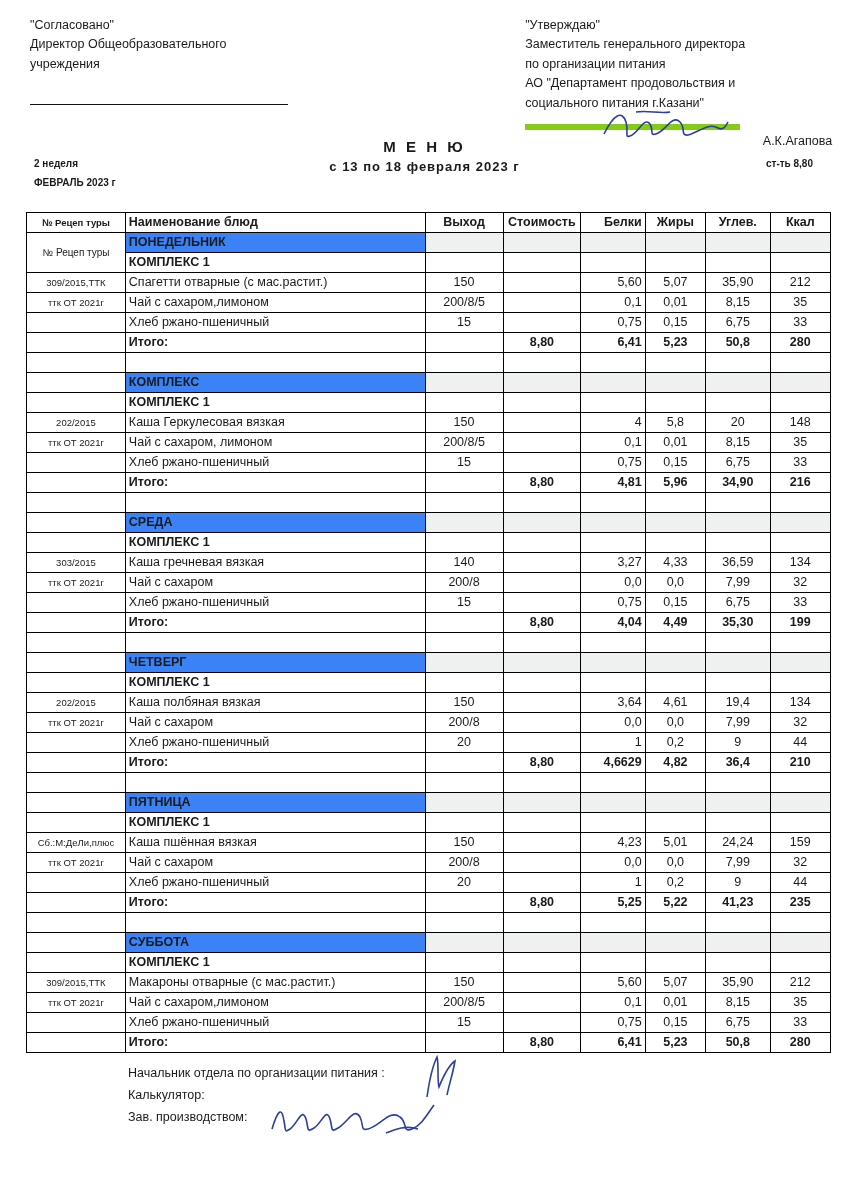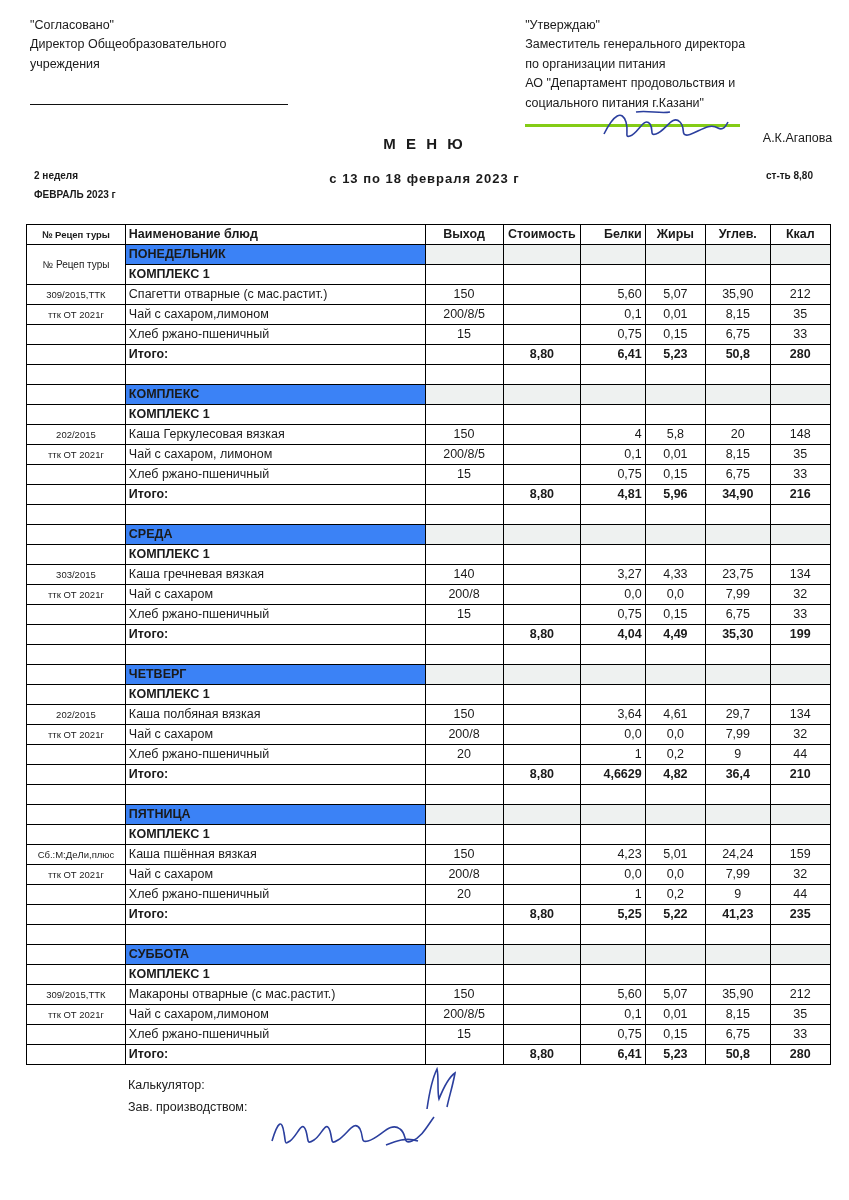--- a/index.html
+++ b/index.html
@@ -25,21 +25,21 @@
   .head-left { width: 300px; padding-left: 8px; }
   .head-right { width: 330px; margin-left: 228px; }
   .head-left .sig-line {
     margin-top: 30px;
     border-top: 1px solid #111;
     width: 258px;
     height: 0;
   }
   .head-right .sig-line {
     margin-top: 11px;
-    border-top: 3px solid #84cc16;
+    border-top: 6px solid #84cc16;
     width: 215px;
     height: 0;
     position: relative;
   }
   .sig-name {
     position: absolute;
     right: -92px;
     top: 2px;
     font-size: 12.5px;
     white-space: nowrap;
@@ -50,21 +50,21 @@
     top: 108px;
     width: 130px;
     height: 34px;
     pointer-events: none;
   }
 
   
   .title-wrap { text-align: center; margin-top: 8px; }
   .t-menu { font-size: 15px; font-weight: bold; letter-spacing: 3px; }
   .t-sub { font-size: 13.5px; font-weight: bold; margin-top: 4px; }
-  .t-date { font-size: 13px; font-weight: bold; margin-top: 19px; letter-spacing: 1px; }
+  .t-date { font-size: 13px; font-weight: bold; margin-top: 4px; letter-spacing: 1px; }
 
   .meta-row {
     position: relative;
     margin-top: 2px;
     height: 36px;
     font-size: 10px;
     font-weight: bold;
   }
   .meta-week { position:absolute; left: 12px; top: -18px; }
   .meta-month { position:absolute; left: 12px; top: 1px; }
@@ -333,21 +333,21 @@
           <td class="c-carb"></td>
           <td class="c-kcal"></td>
         </tr>
         <tr>
           <td class="c-rec">303/2015</td>
           <td class="c-name">Каша гречневая вязкая</td>
           <td class="c-out">140</td>
           <td class="c-cost"></td>
           <td class="c-prot">3,27</td>
           <td class="c-fat">4,33</td>
-          <td class="c-carb">23,75</td>
+          <td class="c-carb">36,59</td>
           <td class="c-kcal">134</td>
         </tr>
         <tr>
           <td class="c-rec">ттк ОТ 2021г</td>
           <td class="c-name">Чай с сахаром</td>
           <td class="c-out">200/8</td>
           <td class="c-cost"></td>
           <td class="c-prot">0,0</td>
           <td class="c-fat">0,0</td>
           <td class="c-carb">7,99</td>
@@ -403,21 +403,21 @@
           <td class="c-carb"></td>
           <td class="c-kcal"></td>
         </tr>
         <tr>
           <td class="c-rec">202/2015</td>
           <td class="c-name">Каша  полбяная вязкая</td>
           <td class="c-out">150</td>
           <td class="c-cost"></td>
           <td class="c-prot">3,64</td>
           <td class="c-fat">4,61</td>
-          <td class="c-carb">29,7</td>
+          <td class="c-carb">19,4</td>
           <td class="c-kcal">134</td>
         </tr>
         <tr>
           <td class="c-rec">ттк ОТ 2021г</td>
           <td class="c-name">Чай с сахаром</td>
           <td class="c-out">200/8</td>
           <td class="c-cost"></td>
           <td class="c-prot">0,0</td>
           <td class="c-fat">0,0</td>
           <td class="c-carb">7,99</td>
@@ -580,20 +580,21 @@
           <td class="c-cost">8,80</td>
           <td class="c-prot">6,41</td>
           <td class="c-fat">5,23</td>
           <td class="c-carb">50,8</td>
           <td class="c-kcal">280</td>
         </tr>
       </tbody>
   </table>
 
   <div class="footer">
+    <div>Начальник отдела по организации питания :</div>
     <div>Калькулятор:</div>
     <div>Зав. производством:</div>
 
     <svg class="scribble-2" viewBox="0 0 60 44">
       <path class="ink" d="M14 42 C16 28, 20 10, 24 2 C26 10, 24 24, 26 32 C30 22, 36 10, 42 6 C40 18, 36 30, 34 40"></path>
     </svg>
     <svg class="scribble-3" viewBox="0 0 170 38">
       <path class="ink" d="M4 30 C10 10, 14 8, 16 22 C18 32, 16 34, 22 30 C30 24, 34 8, 38 20 C41 30, 38 34, 46 29 C54 24, 58 8, 62 20 C65 30, 62 34, 70 29 C80 23, 86 8, 92 18 C96 26, 92 32, 100 30 C112 27, 122 10, 132 18 C140 24, 134 34, 144 30 C154 26, 160 14, 166 6"></path>
       <path class="ink" d="M118 34 C128 30, 138 26, 150 30"></path>
     </svg>

